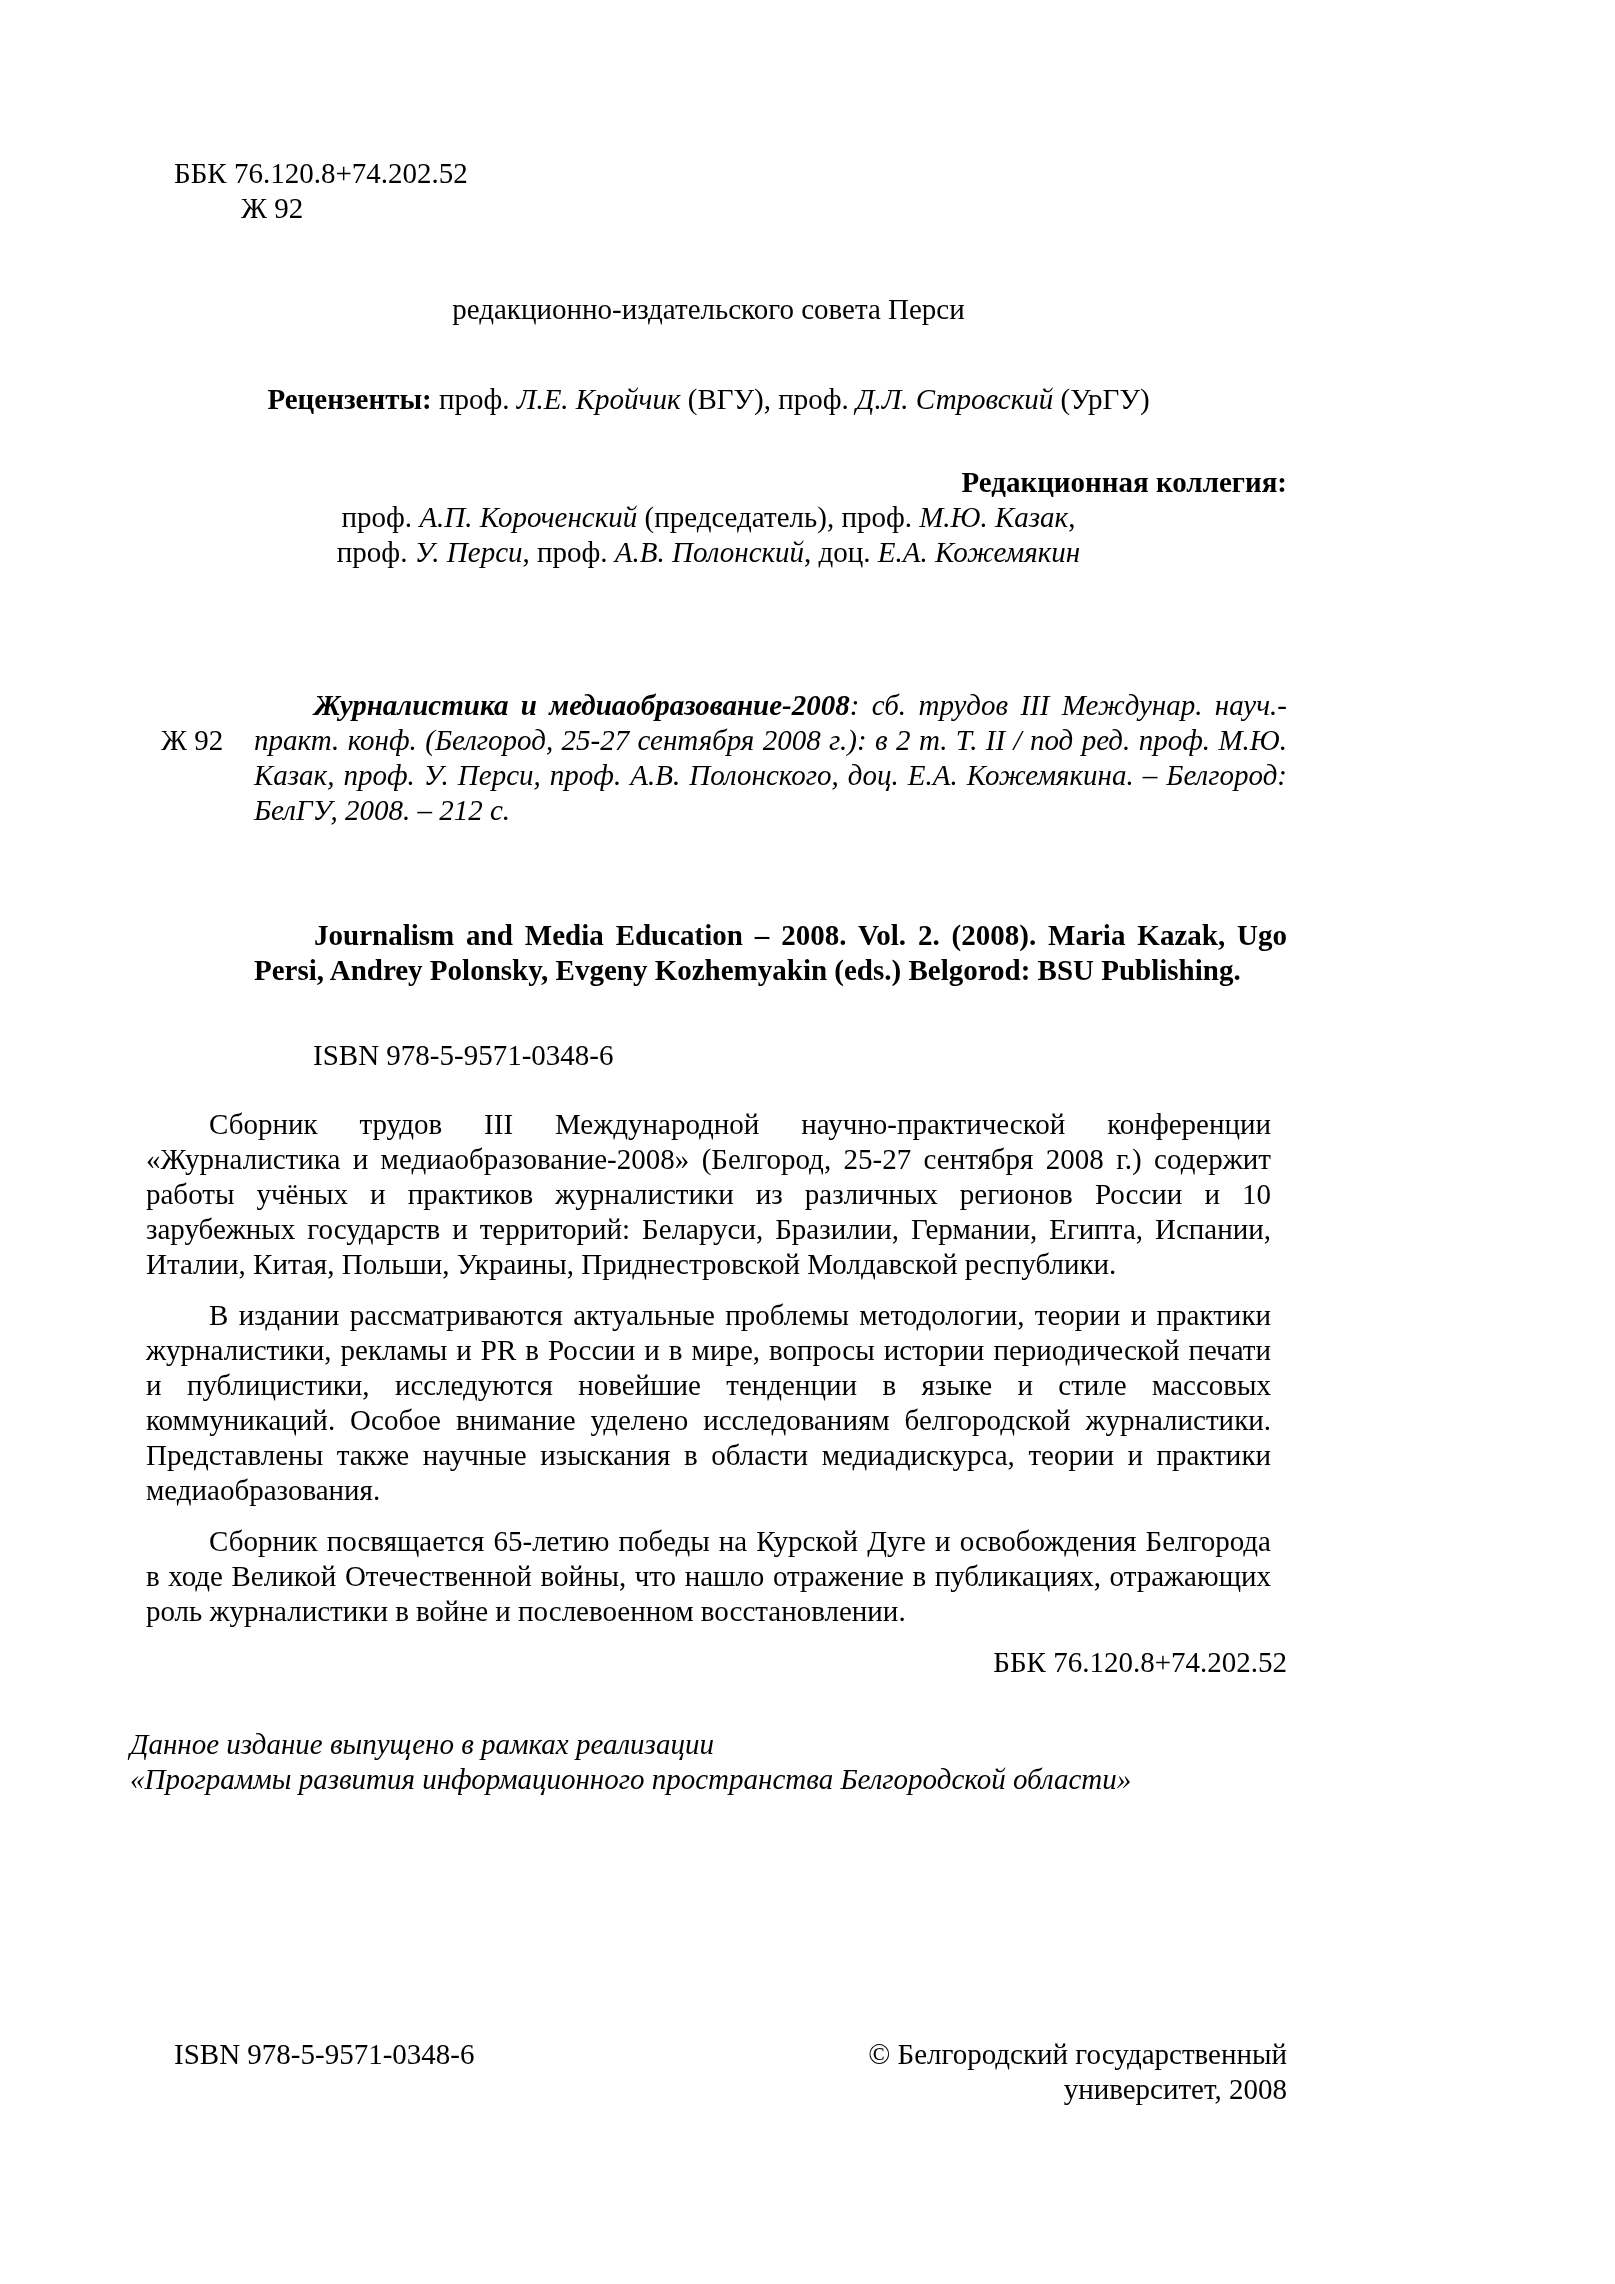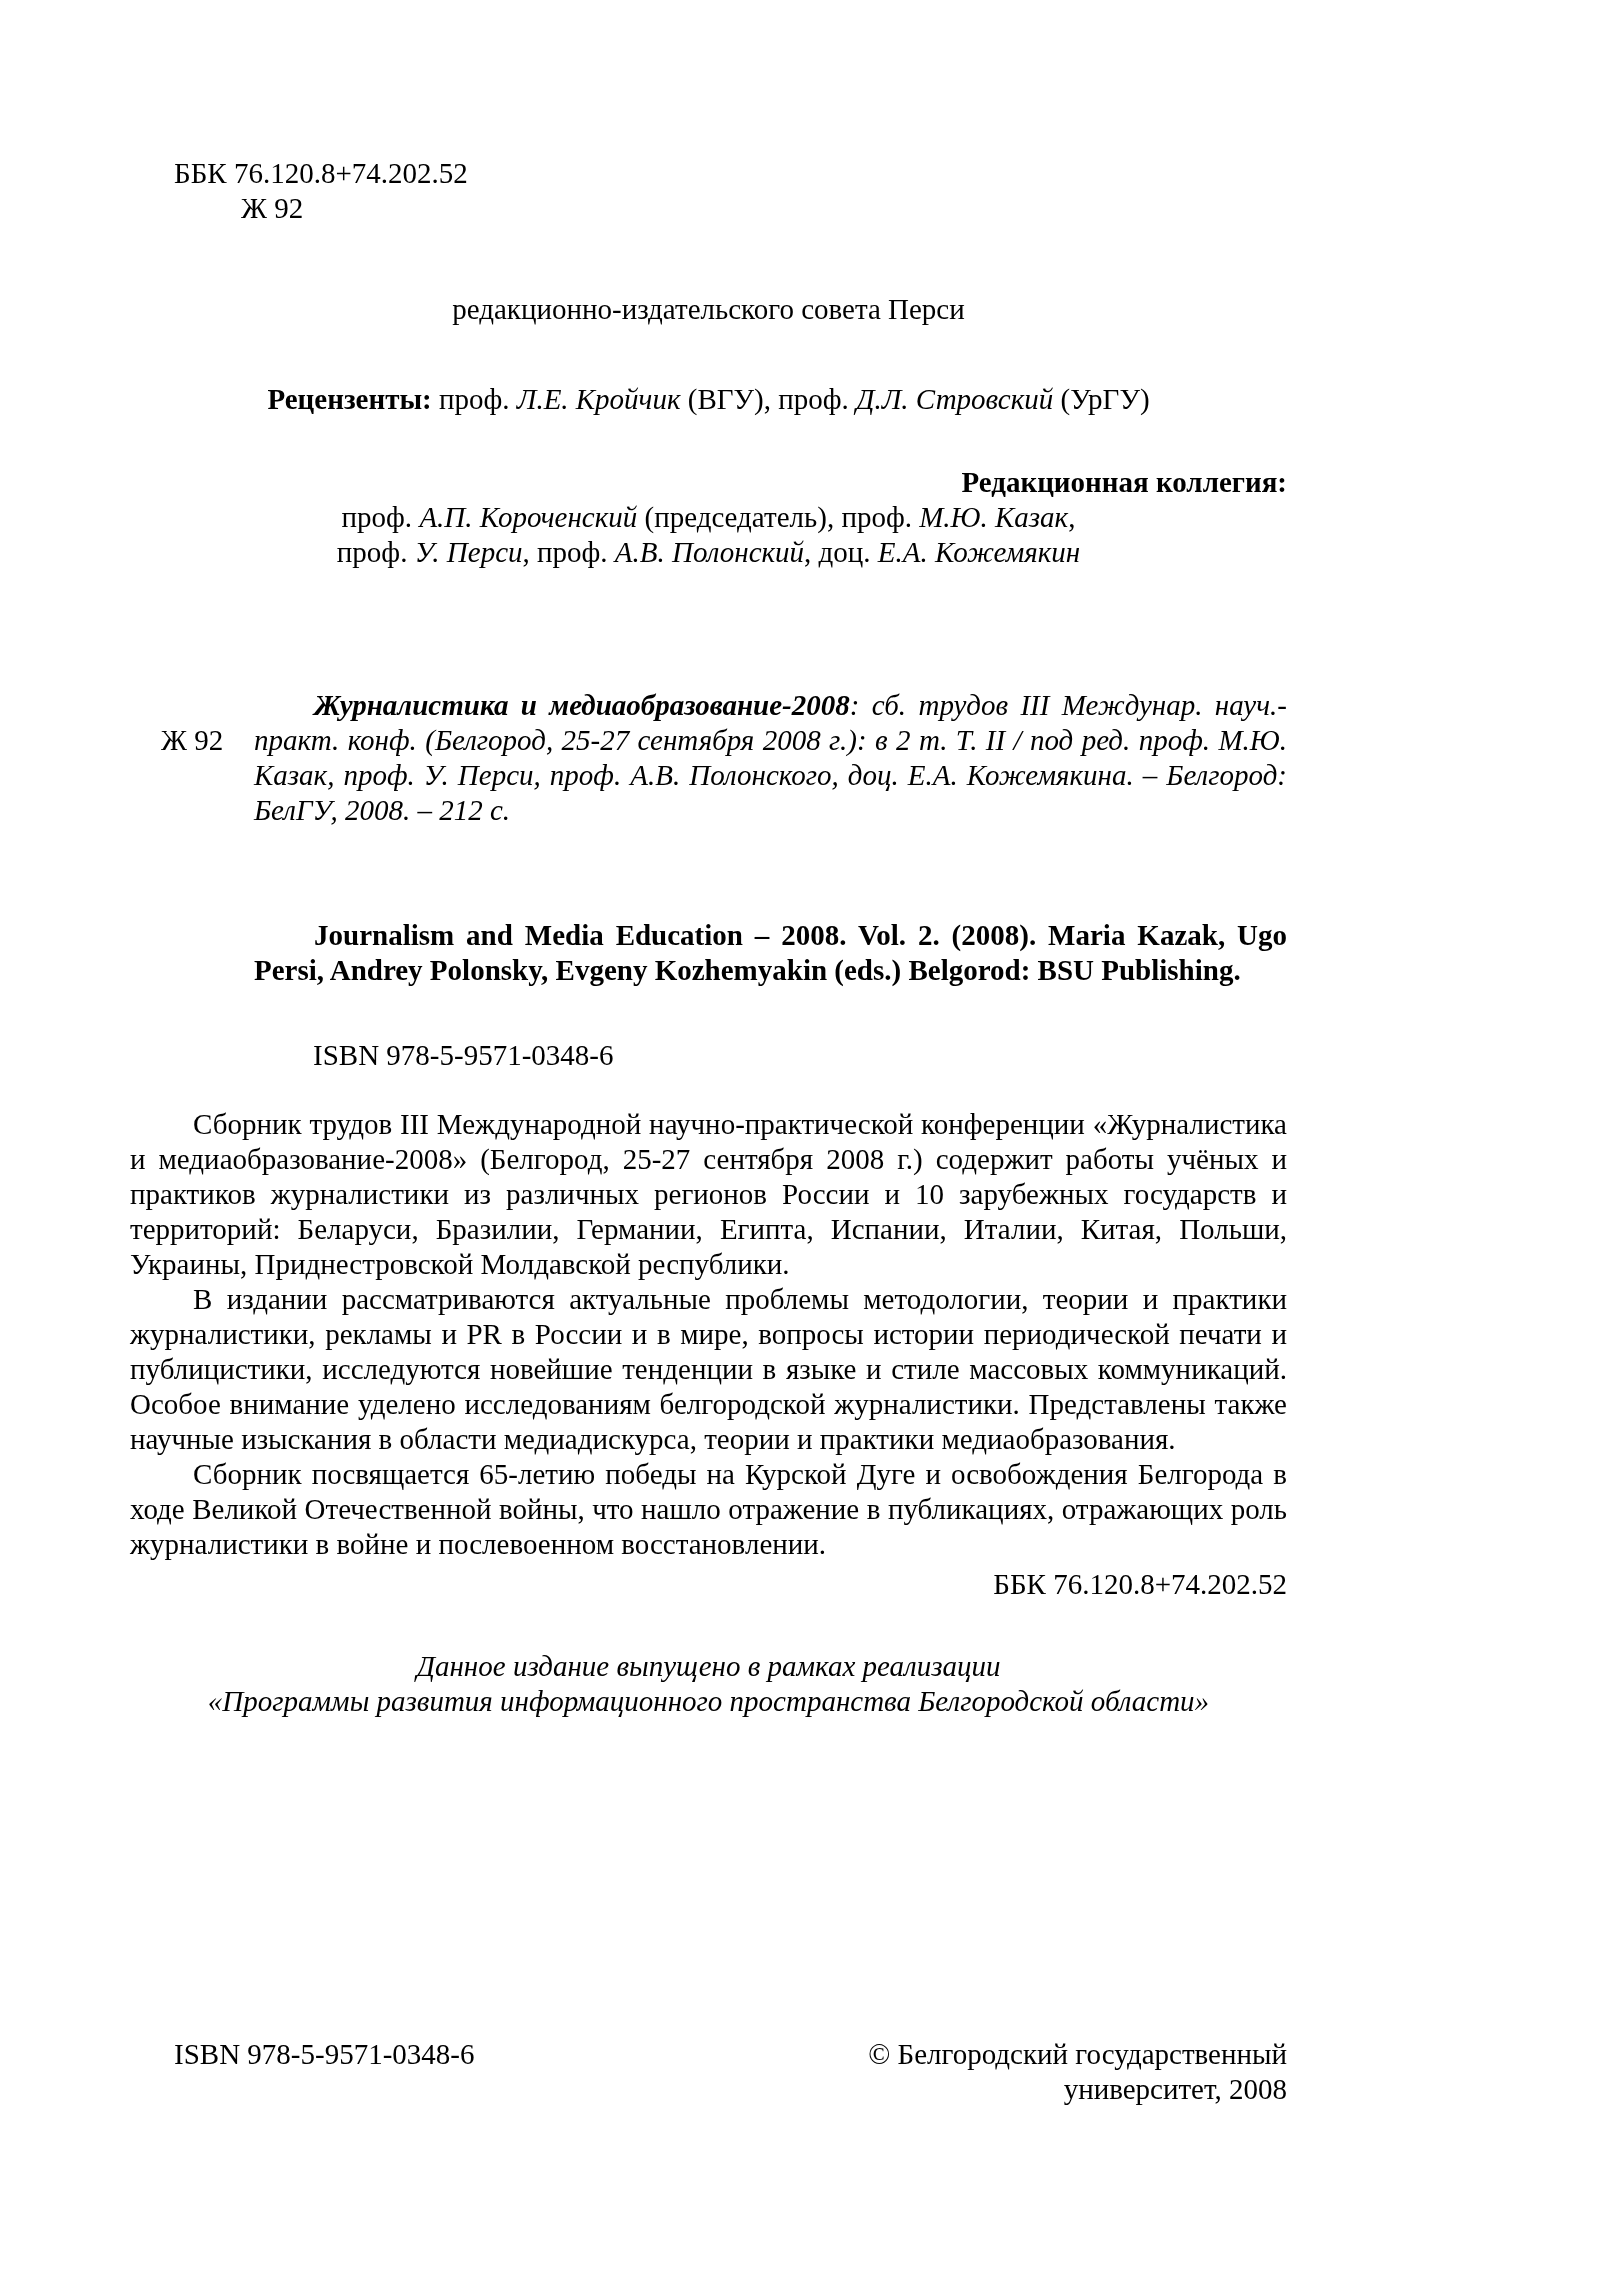--- a/index.html
+++ b/index.html
@@ -66,33 +66,32 @@
       font-weight: bold;
     }
 
     .isbn-line {
       margin-top: 50px;
       margin-left: 183px;
     }
 
     .abstract { margin-top: 34px; }
     .abstract p {
-      margin: 0;
+      margin: 16px;
       text-align: justify;
       text-indent: 63px;
     }
 
     .bbk-right {
       margin-top: 5.2px;
       text-align: right;
     }
 
     .edition-note {
       margin-top: 47px;
-      text-align: center;
       font-style: italic;
     }
 
     .footer {
       position: absolute;
       left: 130px;
       right: 169px;
       top: 2037px;
       display: flex;
       justify-content: space-between;

